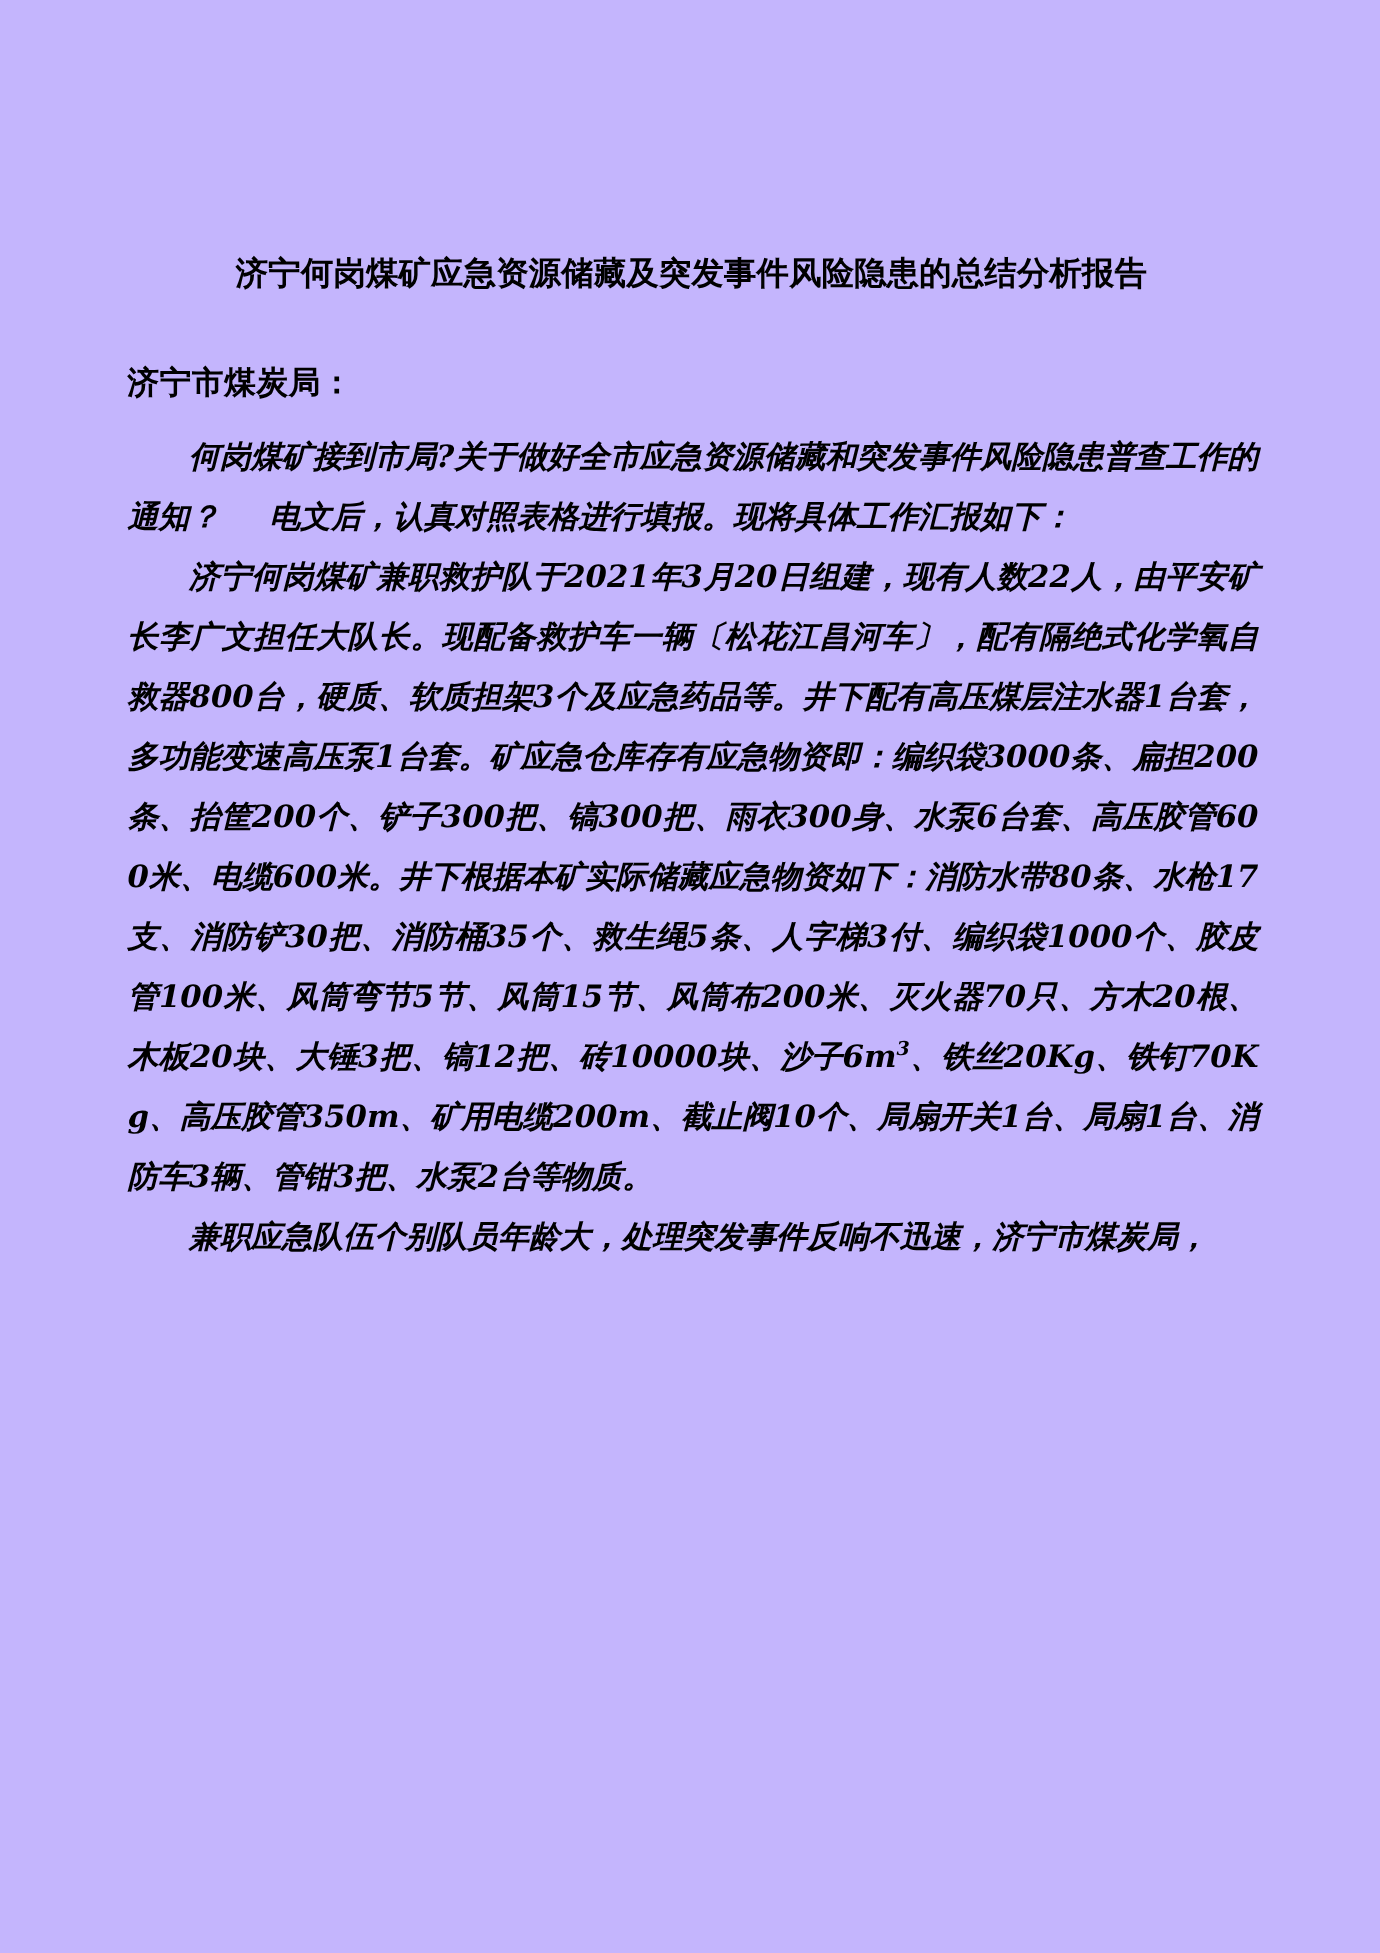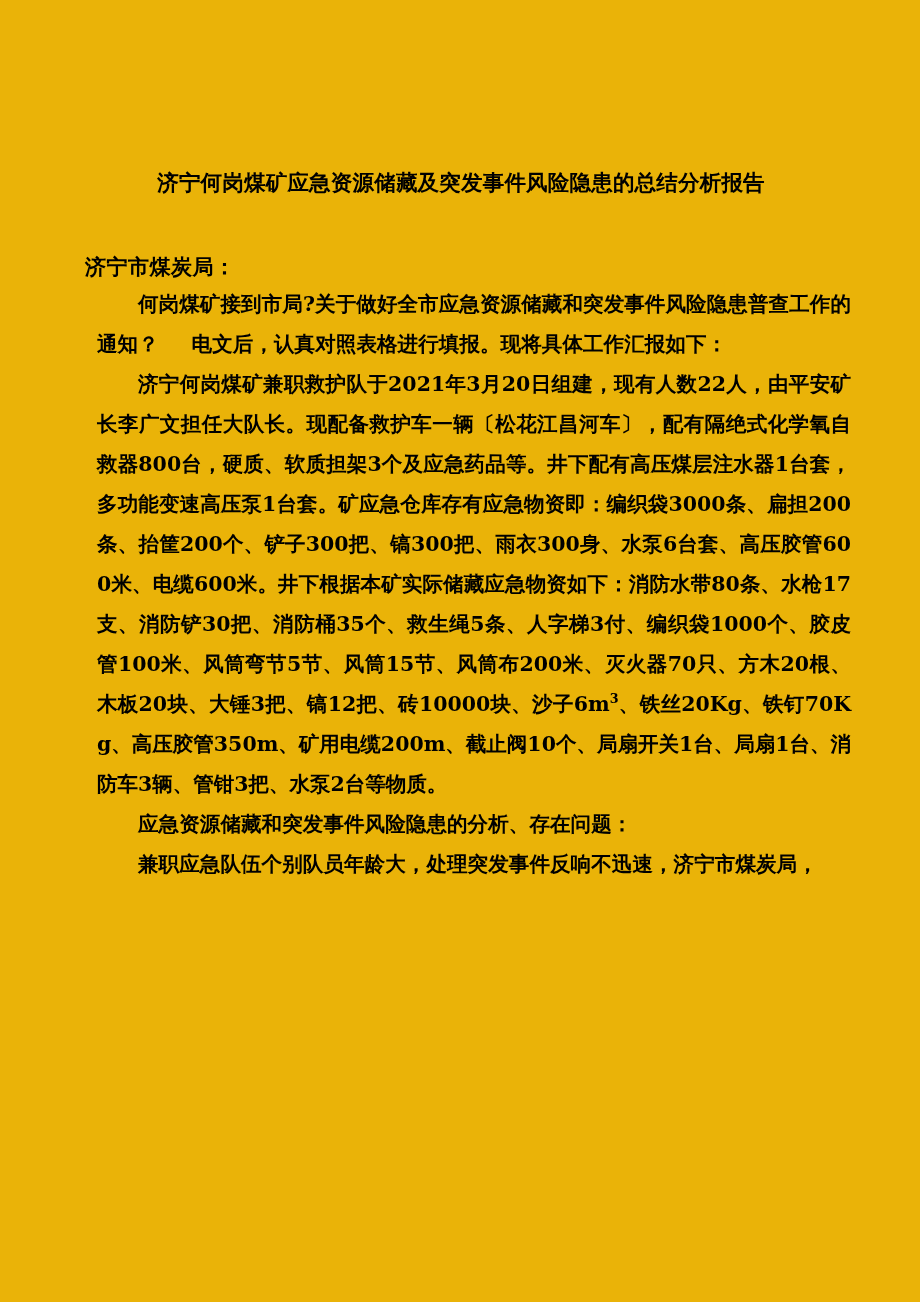--- a/index.html
+++ b/index.html
@@ -12,21 +12,21 @@
     height: 1302px;
     overflow: hidden;
     font-family: "DejaVu Serif", "Liberation Serif", serif;
     color: #000000;
   }
 
   .page {
     position: relative;
     width: 920px;
     height: 1302px;
-    background: #eab308;
+    background: #c4b5fd;
     box-sizing: border-box;
   }
 
   
   .doc-title {
     margin: 0;
     padding: 0;
     text-align: center;
     font-family: "DejaVu Sans", "Liberation Sans", sans-serif;
     font-weight: bold;
@@ -41,37 +41,37 @@
     top: 163px;
     width: 752px;
   }
 
   
   .salutation-block {
     position: absolute;
     left: 85px;
     top: 235px;
     width: 752px;
-    margin-top: 12px;
   }
   .salutation {
     margin: 0;
     font-family: "DejaVu Serif", "Liberation Serif", serif;
     font-weight: bold;
     font-size: 21px;
     line-height: 40px;
     letter-spacing: 0.5px;
   }
 
   
   .body-block {
     position: absolute;
-    left: 97px;
+    left: 85px;
     top: 284px;
     width: 754px;
+    font-style: italic;
   }
 
   p.para {
     margin: 0 0 0 0;
     font-family: "DejaVu Serif", "Liberation Serif", serif;
     font-weight: bold;
     font-size: 20.5px;
     line-height: 40px;
     text-align: justify;
     text-justify: inter-ideograph;
@@ -106,19 +106,18 @@
   </div>
 
   <div class="body-block">
 
     <p class="para"><span>何岗煤矿接到市局?关于做好全市应急资源储藏和突发事件风险隐患普查工作的通知？</span><span class="gap-wide"></span><span>电文后，认真对照表格进行填报。现将具体工作汇报如下：</span></p>
 
 
 
     <p class="para tight"><span>济宁何岗煤矿兼职救护队于2021年3月20日组建，现有人数22人，由平安矿长李广文担任大队长。现配备救护车一辆〔松花江昌河车〕，配有隔绝式化学氧自救器800台，硬质、软质担架3个及应急药品等。井下配有高压煤层注水器1台套，多功能变速高压泵1台套。矿应急仓库存有应急物资即：编织袋3000条、扁担200条、抬筐200个、铲子300把、镐300把、雨衣300身、水泵6台套、高压胶管600米、电缆600米。井下根据本矿实际储藏应急物资如下：消防水带80条、水枪17支、消防铲30把、消防桶35个、救生绳5条、人字梯3付、编织袋1000个、胶皮管100米、风筒弯节5节、风筒15节、风筒布200米、灭火器70只、方木20根、木板20块、大锤3把、镐12把、砖10000块、沙子6m</span><sup class="sup3">3</sup><span>、铁丝20Kg、铁钉70Kg、高压胶管350m、矿用电缆200m、截止阀10个、局扇开关1台、局扇1台、消防车3辆、管钳3把、水泵2台等物质。</span></p>
 
-    <p class="para">应急资源储藏和突发事件风险隐患的分析、存在问题：</p>
 
     <p class="para">兼职应急队伍个别队员年龄大，处理突发事件反响不迅速，济宁市煤炭局，</p>
 
   </div>
 
 </div>
 
 </body></html>

